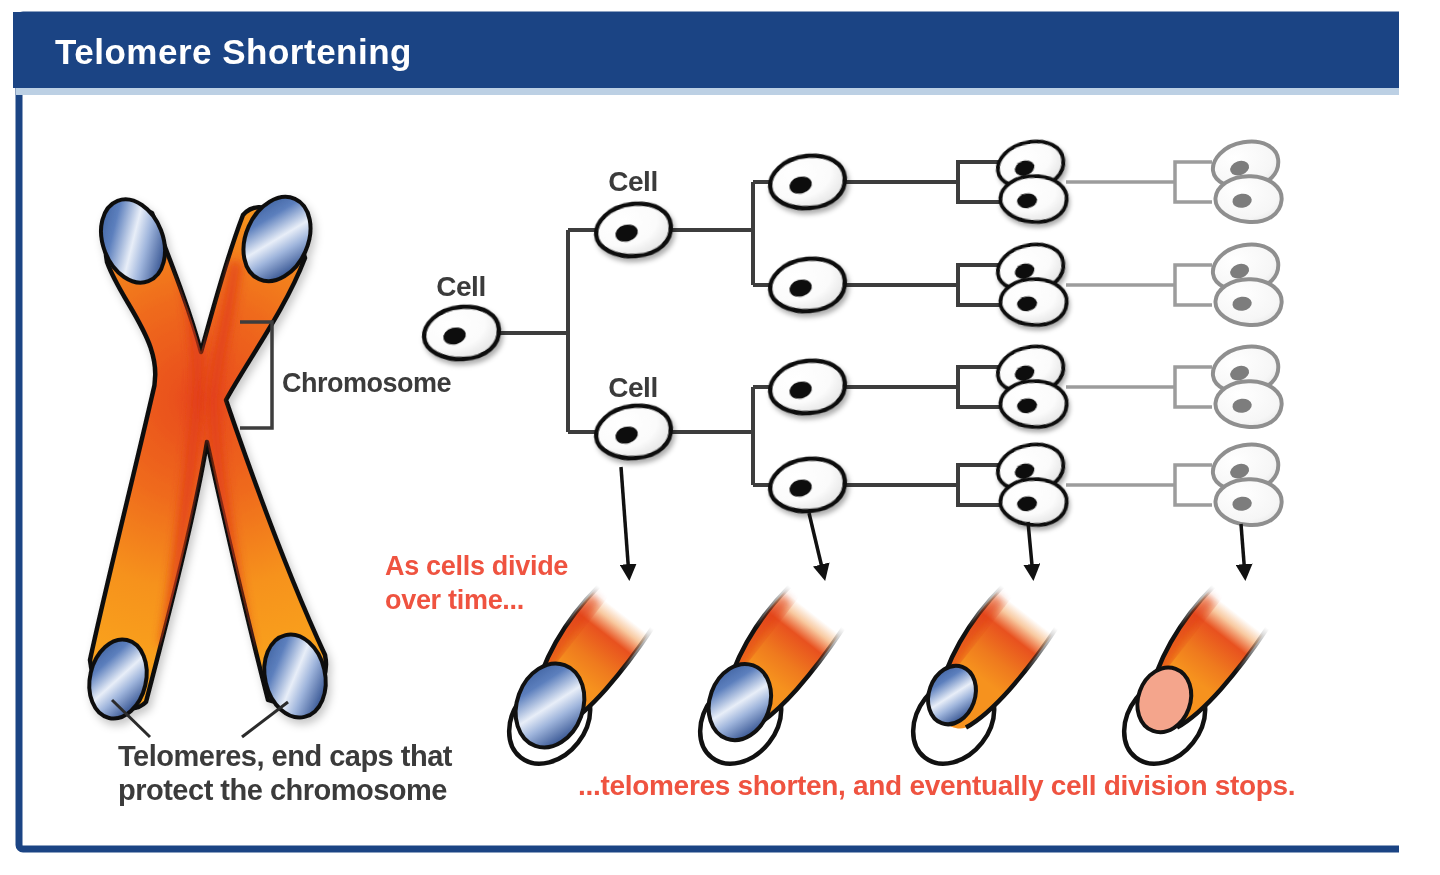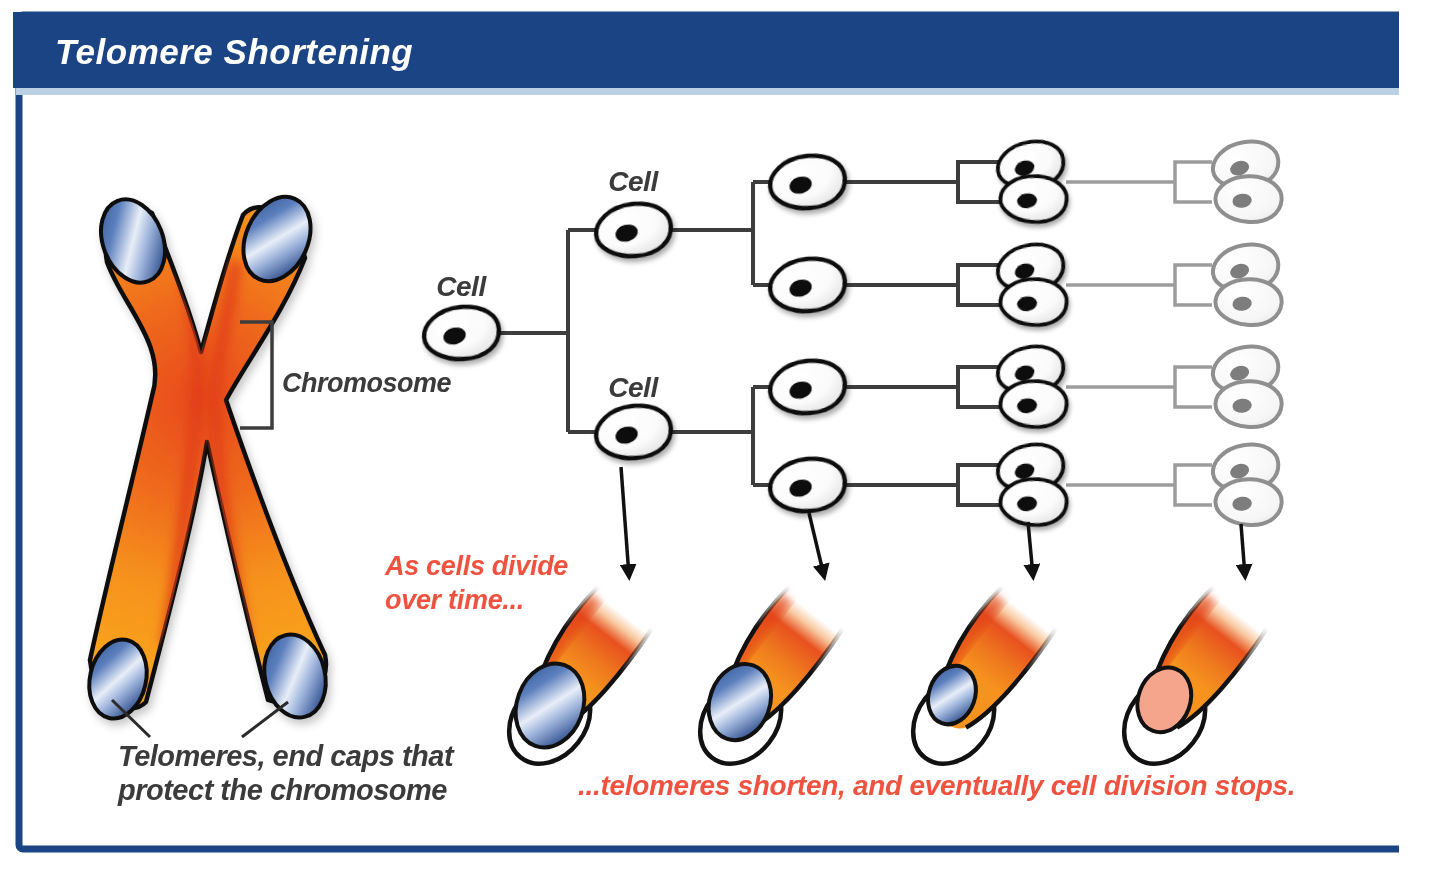--- a/index.html
+++ b/index.html
@@ -1,16 +1,16 @@
 <!DOCTYPE html>
 <html><head>
 <meta charset="utf-8">
 <style>
   html,body{margin:0;padding:0;background:#ffffff;}
-  .stage{position:relative;width:1399px;height:875px;background:#0ea5e9;overflow:hidden;font-style:italic;}
+  .stage{position:relative;width:1399px;height:875px;background:#0ea5e9;overflow:hidden;}
   svg{display:block;}
   text{font-family:"Liberation Sans",sans-serif;}
   .title-text{font-weight:700;font-size:35px;fill:#ffffff;letter-spacing:.5px;}
   .lbl{font-weight:700;font-size:28px;fill:#3B3B3B;letter-spacing:-0.5px;}
   .lbl-mid{text-anchor:middle;}
   .cap-lbl{font-weight:700;font-size:29px;fill:#3B3B3B;letter-spacing:-0.5px;}
   .red-lbl{font-weight:700;font-size:27px;fill:#EF5340;letter-spacing:-0.3px;}
   .red-big{font-weight:700;font-size:28px;fill:#EF5340;letter-spacing:-0.3px;}
   .tline{stroke:#3d3d3d;stroke-width:4;fill:none;}
   .gline{stroke:#9C9C9C;stroke-width:3.5;fill:none;}

